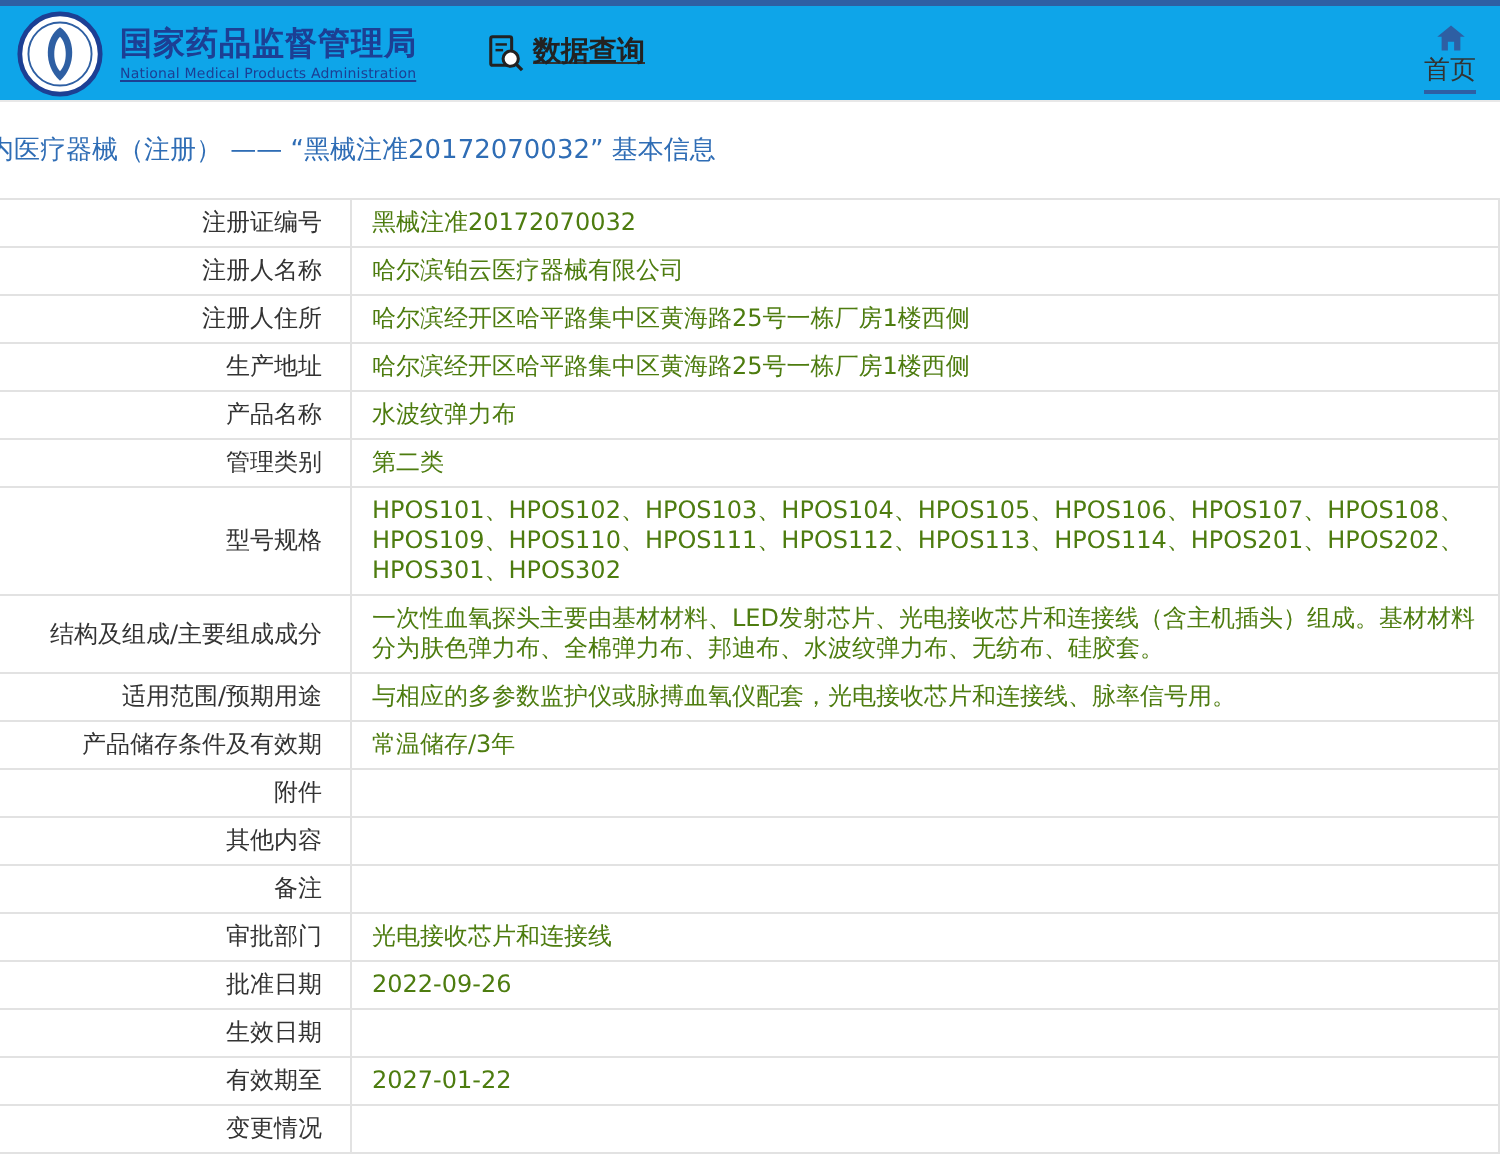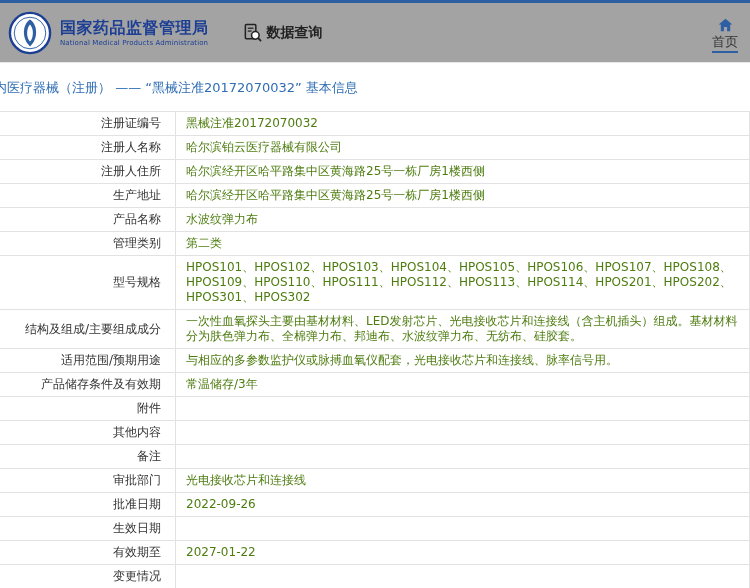--- a/index.html
+++ b/index.html
@@ -9,31 +9,31 @@
     width:750px; height:588px; overflow:hidden;
     color:#333;
   }
   .page { width:750px; height:588px; overflow:hidden; position:relative; background:#fff; }
 
   
   .topbar { height:3px; width:100%; background:#2e5fa3; }
 
   
   .header {
-    height:60px; display:flex; align-items:center;
-    padding:0 6px 0 8px; border-bottom:1px solid #e8e8e8; background:#a3a3a3;
+    height:48px; display:flex; align-items:center;
+    padding:0 6px 0 8px; border-bottom:1px solid #e8e8e8; background:#0ea5e9;
   }
   .brand { display:flex; align-items:center; text-decoration:none; cursor:pointer; }
   .brand-text { margin-left:8px; }
   .brand-cn {
     font-size:16px; font-weight:bold; color:#1c3f94; letter-spacing:0.5px; line-height:19px;
   }
-  .brand-en { font-size:7px; color:#1c3f94; margin-top:2px; letter-spacing:0.1px; }
+  .brand-en { font-size:7px; color:#1c3f94; margin-top:2px; letter-spacing:0.1px;text-decoration:underline; }
 
-  .query-title { display:flex; align-items:center; margin-left:34px; }
+  .query-title { display:flex; margin-left:34px;text-decoration:underline; }
   .query-title .qt-label { font-size:14px; font-weight:bold; color:#222; margin-left:5px; }
 
   .spacer { flex:1; }
 
   .nav { display:flex; align-items:flex-start; gap:26px; margin-right:6px; padding-top:6px; }
   .nav-item {
     display:flex; flex-direction:column; align-items:center;
     text-decoration:none; cursor:pointer; padding-bottom:3px;
   }
   .nav-item .nav-label { font-size:13px; color:#333; margin-top:4px; line-height:12px; }

